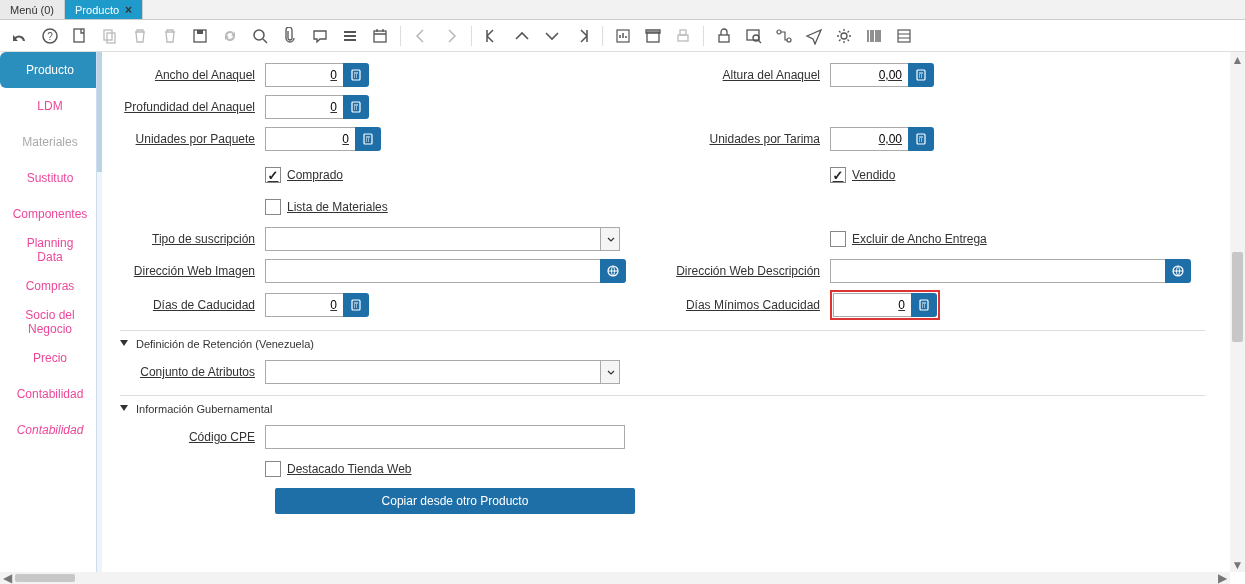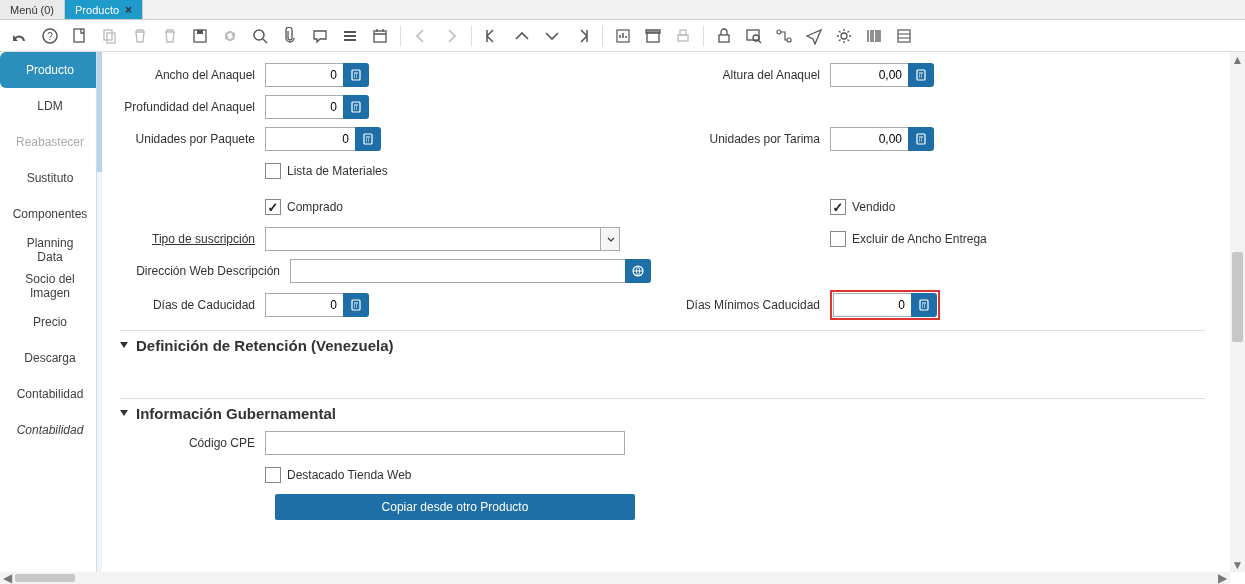--- a/index.html
+++ b/index.html
@@ -16,33 +16,33 @@
   .toolbar { height: 32px; padding: 3px 8px; display: flex; align-items: center; gap: 6px; border-bottom: 1px solid #ddd; background: #fff; }
   .toolbar .tool { width: 24px; height: 24px; display: flex; align-items: center; justify-content: center; color: #555; cursor: pointer; border-radius: 2px; }
   .toolbar .tool svg { width: 18px; height: 18px; }
   .toolbar .sep { width: 1px; height: 20px; background: #ddd; margin: 0 2px; }
 
   
   .content { position: absolute; top: 52px; left: 0; right: 0; bottom: 12px; display: flex; }
 
   
   .side { width: 100px; background: #fff; overflow: hidden; position: relative; }
-  .side .stab { height: 36px; display: flex; align-items: center; justify-content: center; font-size: 12px; color: #404040; cursor: pointer; border-bottom-left-radius: 6px; border-top-left-radius: 6px; }
+  .side .stab { height: 36px; display: flex; align-items: center; justify-content: center; font-size: 12px; color: #ec4899; cursor: pointer; border-bottom-left-radius: 6px; border-top-left-radius: 6px; }
   .side .stab.two { padding: 4px 4px; flex-direction: column; line-height: 14px; text-align: center; }
   .side .stab.active { background: #2a8fbd; color: #fff; }
   .side .stab.disabled { color: #aaa; }
   .side .stab.italic { font-style: italic; }
 
   
   .main { flex: 1; position: relative; overflow: hidden; }
   .main .scroll { position: absolute; inset: 0; overflow-y: auto; }
   .main .inner { padding: 10px 40px 10px 20px; }
 
   .row { display: flex; align-items: center; margin-bottom: 6px; min-height: 26px; }
-  .col { display: flex; align-items: center; }
+  .col { display: flex; align-items: center; text-decoration: underline; }
   .col.left { width: 540px; }
   .col.right { width: 540px; }
   .lbl { width: 145px; text-align: right; padding-right: 10px; font-size: 12px; color: #333; }
   .lbl.link { text-decoration: underline; cursor: pointer; }
   .fld { display: flex; align-items: center; }
 
   input[type=text].num { width: 78px; height: 24px; border: 1px solid #aaa; border-right: none; padding: 0 6px; text-align: right; font-size: 12px; }
   input[type=text].txt { height: 24px; border: 1px solid #aaa; padding: 0 6px; font-size: 12px; }
   .btn-sm { width: 26px; height: 24px; background: #1e6fa8; color: #fff; display: flex; align-items: center; justify-content: center; cursor: pointer; border-radius: 0 3px 3px 0; }
   .btn-sm svg { width: 12px; height: 12px; }
@@ -55,21 +55,21 @@
   .select input { width: 335px; height: 24px; border: 1px solid #aaa; border-right: none; padding: 0 6px; font-size: 12px; }
   .select .dd { width: 20px; height: 24px; border: 1px solid #aaa; background: #f5f5f5; display: flex; align-items: center; justify-content: center; cursor: pointer; }
   .select .dd svg { width: 9px; height: 9px; }
 
   .url { display: flex; align-items: center; }
   .url input { width: 335px; height: 24px; border: 1px solid #aaa; border-right: none; padding: 0 6px; font-size: 12px; }
 
   .section-head { display: flex; align-items: center; gap: 6px; margin: 10px 0 8px 0; border-top: 1px solid #ddd; padding-top: 6px; }
   .section-head .toggle { cursor: pointer; }
   .section-head .toggle svg { width: 10px; height: 10px; }
-  .section-head .title { font-size: 15px; font-weight: bold; }
+  .section-head .title { font-size: 11px; font-weight: normal; }
 
   .highlight { border: 2px solid #d33; padding: 1px; display: inline-flex; }
 
   input.readonly { background: #f1f1f1; border: 1px solid #ccc; }
 
   .big-btn { width: 360px; height: 26px; margin-left: 155px; background: #1e6fa8; color: #fff; display: flex; align-items: center; justify-content: center; font-size: 12px; cursor: pointer; border-radius: 2px; }
 
   
   .vscroll { position: absolute; right: 0; top: 52px; bottom: 12px; width: 15px; background: #f3f3f3; }
   .vscroll .arrow { height: 15px; display: flex; align-items: center; justify-content: center; color: #777; cursor: pointer; }
@@ -372,41 +372,41 @@
 
 <div class="content">
   <div class="side">
     <div class="stab active">
         <span>Producto</span>
       </div>
     <div class="stab">
         <span>LDM</span>
       </div>
     <div class="stab disabled">
-        <span>Reabastecer</span>
+        <span>Materiales</span>
       </div>
     <div class="stab">
         <span>Sustituto</span>
       </div>
     <div class="stab">
         <span>Componentes</span>
       </div>
     <div class="stab two">
         <span>Planning</span>
         <span>Data</span>
       </div>
+    <div class="stab">
+        <span>Compras</span>
+      </div>
     <div class="stab two">
         <span>Socio del</span>
-        <span>Imagen</span>
+        <span>Negocio</span>
       </div>
     <div class="stab">
         <span>Precio</span>
-      </div>
-    <div class="stab">
-        <span>Descarga</span>
       </div>
     <div class="stab">
         <span>Contabilidad</span>
       </div>
     <div class="stab italic">
         <span>Contabilidad</span>
       </div>
   </div>
 
   <div class="main">
@@ -466,47 +466,47 @@
         </div>
         <div class="col right">
           <div class="lbl" style="width:170px">Unidades por Tarima</div>
           <div class="fld">
             <input type="text" class="num" value="0,00" style="">
             <div class="btn-sm">
                   <svg viewBox="0 0 12 12">
                     <use href="#i-calc"></use>
                   </svg>
                 </div>
-          </div>
-        </div>
-      </div>
-
-      <div class="row">
-        <div class="col left">
-          <div class="lbl"></div>
-          <div class="chk">
-            <div class="box"></div>
-            <span>Lista de Materiales</span>
           </div>
         </div>
       </div>
 
       <div class="row" style="margin-top:10px">
         <div class="col left">
           <div class="lbl"></div>
           <div class="chk">
             <div class="box checked"></div>
             <span>Comprado</span>
           </div>
         </div>
         <div class="col right">
           <div style="width:170px"></div>
           <div class="chk">
             <div class="box checked"></div>
             <span>Vendido</span>
+          </div>
+        </div>
+      </div>
+
+      <div class="row">
+        <div class="col left">
+          <div class="lbl"></div>
+          <div class="chk">
+            <div class="box"></div>
+            <span>Lista de Materiales</span>
           </div>
         </div>
       </div>
 
 
       <div class="row">
         <div class="col left">
           <div class="lbl link">Tipo de suscripción</div>
           <div class="select">
             <input type="text" value="" style="">
@@ -520,20 +520,31 @@
         <div class="col right">
           <div style="width:170px"></div>
           <div class="chk">
             <div class="box"></div>
             <span>Excluir de Ancho Entrega</span>
           </div>
         </div>
       </div>
 
       <div class="row">
+        <div class="col left">
+          <div class="lbl">Dirección Web Imagen</div>
+          <div class="url">
+            <input type="text" value="" style="">
+            <div class="btn-sm">
+                  <svg viewBox="0 0 12 12">
+                    <use href="#i-globe"></use>
+                  </svg>
+                </div>
+          </div>
+        </div>
         <div class="col right">
           <div class="lbl" style="width:170px">Dirección Web Descripción</div>
           <div class="url">
             <input type="text" value="" style="">
             <div class="btn-sm">
                   <svg viewBox="0 0 12 12">
                     <use href="#i-globe"></use>
                   </svg>
                 </div>
           </div>
@@ -568,20 +579,31 @@
       </div>
 
       <div class="section-head">
         <span class="toggle"><svg viewBox="0 0 10 10" style="transform:rotate(90deg)">
                 <use href="#i-tri"></use>
               </svg></span>
         <span class="title">Definición de Retención (Venezuela)</span>
       </div>
 
       <div class="row">
+        <div class="col left">
+          <div class="lbl link">Conjunto de Atributos</div>
+          <div class="select">
+            <input type="text" value="" style="">
+            <div class="dd">
+                  <svg viewBox="0 0 9 9">
+                    <use href="#i-dd"></use>
+                  </svg>
+                </div>
+          </div>
+        </div>
       </div>
 
       <div class="section-head">
         <span class="toggle"><svg viewBox="0 0 10 10" style="transform:rotate(90deg)">
                 <use href="#i-tri"></use>
               </svg></span>
         <span class="title">Información Gubernamental</span>
       </div>
 
       <div class="row">

